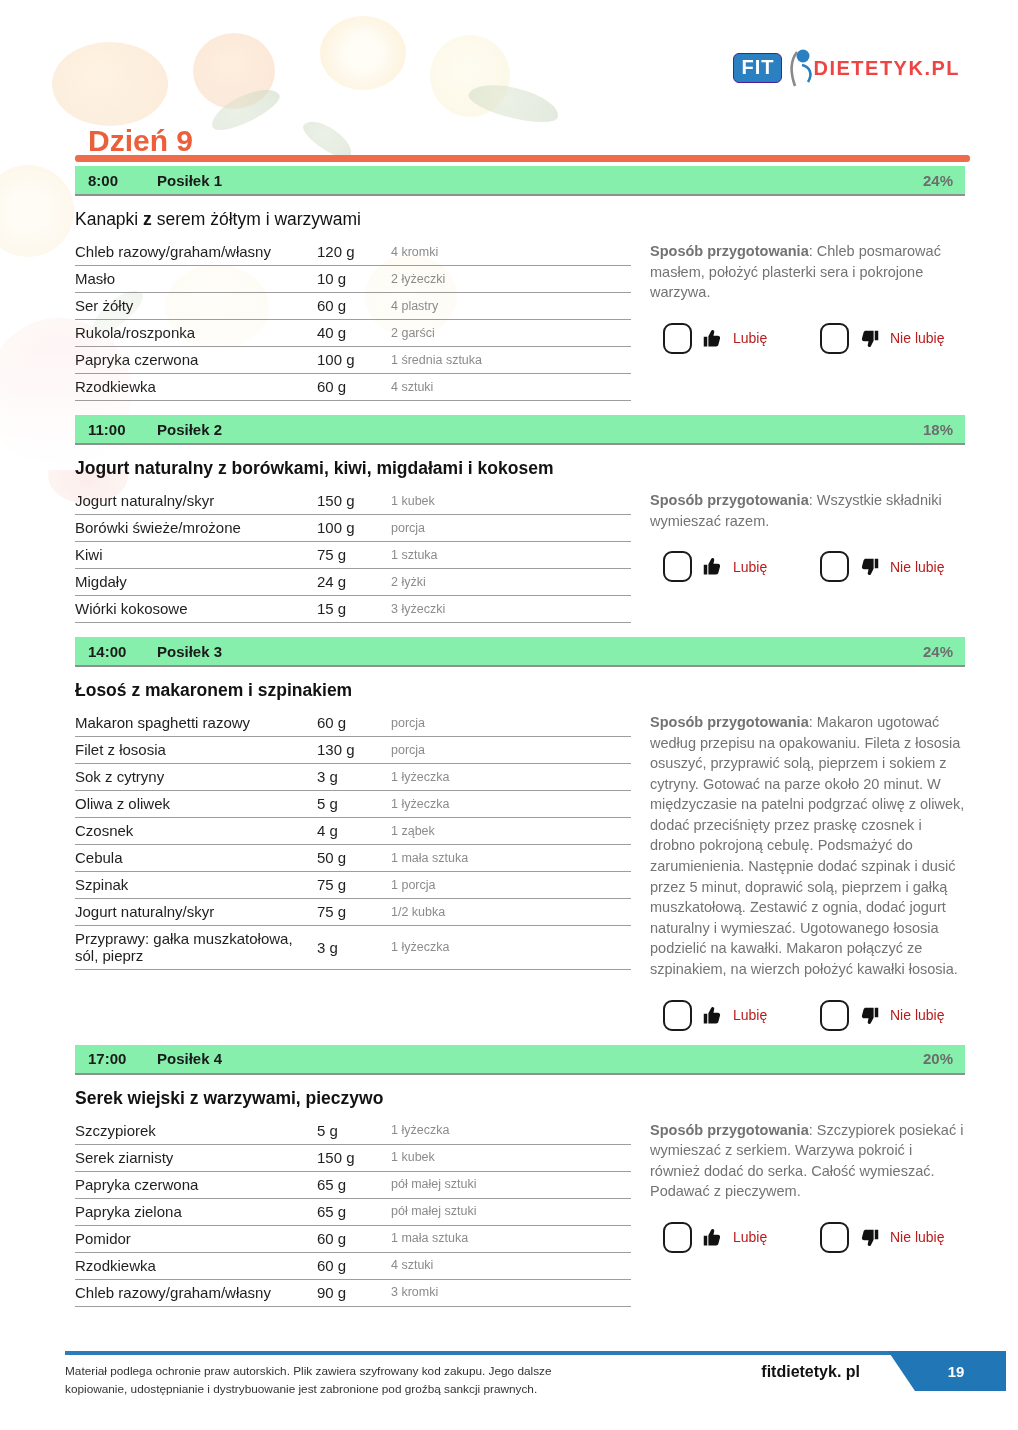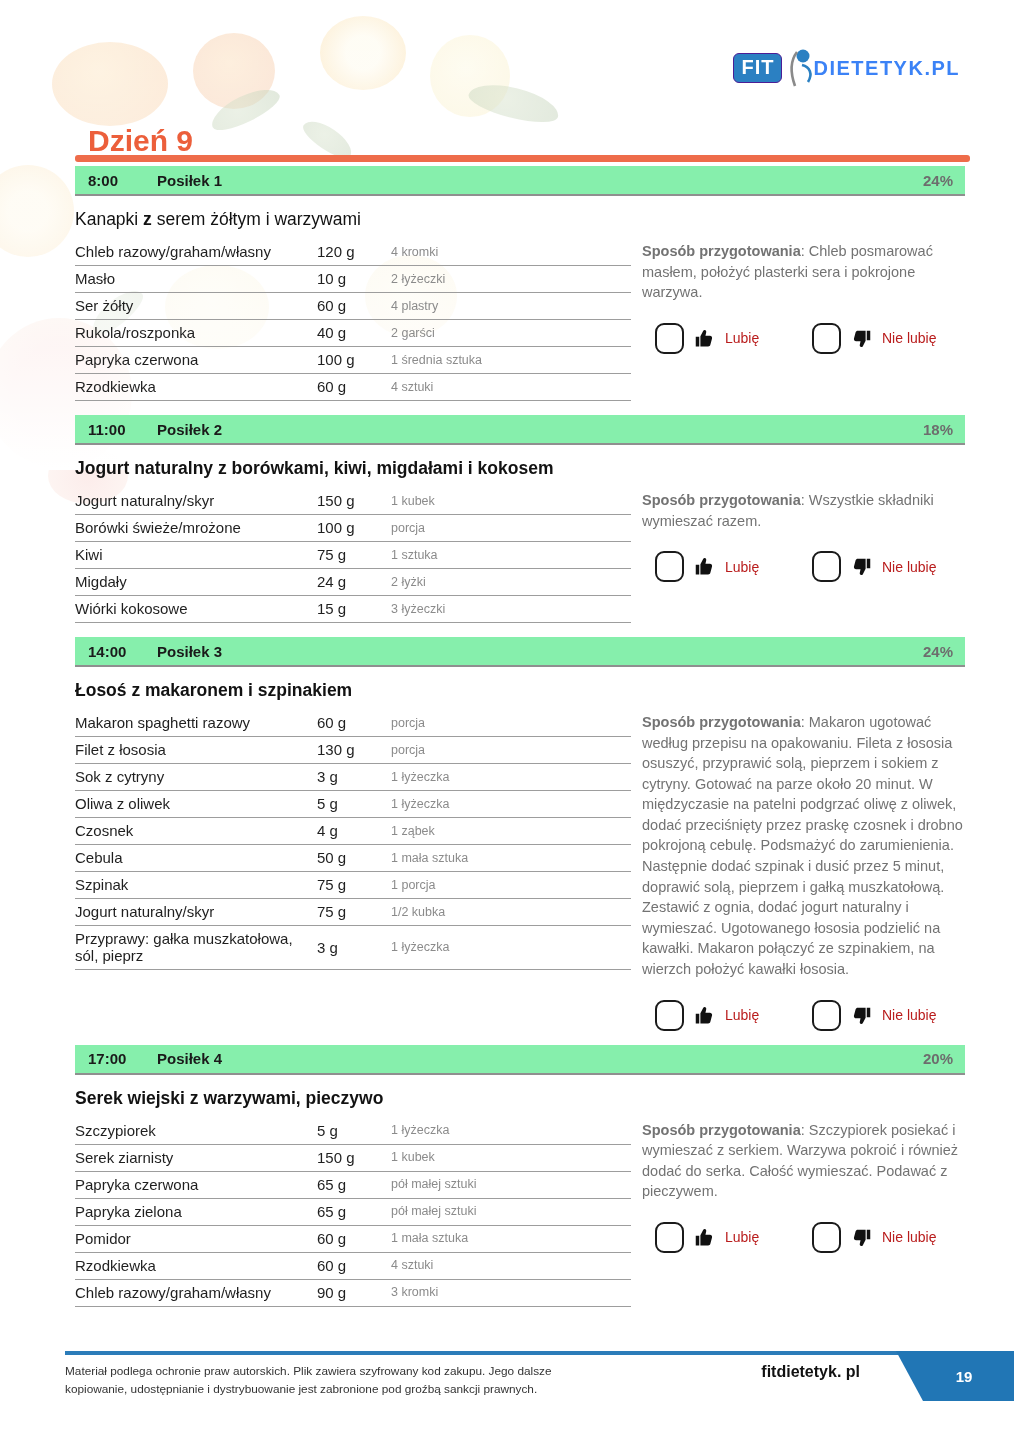--- a/index.html
+++ b/index.html
@@ -27,39 +27,39 @@
   .leaf.l3 { left:300px; top:128px; width:56px; height:22px; transform:rotate(34deg); }
   .leaf.l4 { left:86px;  top:300px; width:62px; height:24px; transform:rotate(-40deg); opacity:.35; }
   .bg-decor::after { content:""; position:absolute; inset:0;
     background:linear-gradient(180deg, rgba(255,255,255,.50) 0%, rgba(255,255,255,.62) 55%, rgba(255,255,255,.9) 88%, #fff 100%); }
 
   
   .logo { position:absolute; top:48px; right:58px; z-index:2; display:flex; align-items:center; }
   .logo-person { position:relative; width:34px; height:40px; margin-right:-6px; }
   .logo-fit { background:#2b80c2; color:#fff; font-weight:700; font-size:20px;
     padding:2px 7px 3px; border-radius:6px; border:1px solid #4c1d95; letter-spacing:1px; }
-  .logo-rest { color:#3b82f6; font-weight:700; font-size:20px; letter-spacing:1.5px; margin-left:3px; }
+  .logo-rest { color:#ef4444; font-weight:700; font-size:20px; letter-spacing:1.5px; margin-left:3px; }
 
   .day-title { position:absolute; top:124px; left:88px; z-index:2;
     font-size:30px; font-weight:700; color:#ec5f3b; }
   .accent-bar { position:absolute; top:155px; left:75px; width:895px; height:7px;
     background:#ee6c4a; border-radius:3px; z-index:2; }
 
   
   #meals { position:absolute; top:166px; left:75px; width:890px; z-index:2; }
   .meal { margin-bottom:14px; }
   .meal-bar { display:flex; align-items:center; height:30px; background:#86efac;
     border-bottom:2px solid #8f8f8f; font-size:15px; font-weight:700; color:#1a1a1a; }
   .meal-time { padding-left:13px; width:82px; }
   .meal-name { flex:1; }
   .meal-percent { padding-right:12px; color:#6d6d6d; font-weight:700; }
   .meal-title { font-size:17.5px; margin:13px 0 9px; color:#121212; font-weight:400; }
   .meal-title .seg { font-weight:400; }
   .meal-title .seg-bold { font-weight:700; }
-  .meal-body { display:flex; align-items:flex-start; gap:11px;justify-content:center; }
+  .meal-body { display:flex; align-items:flex-start; gap:19px;justify-content:center; }
 
   table.ingredients { width:556px; border-collapse:collapse; }
   table.ingredients td { border-bottom:1px solid #9d9d9d; padding:4px 0 5px; vertical-align:middle; }
   td.ing-name { width:242px; font-size:15px; color:#1f1f1f; padding-left:5px; padding-right:8px; }
   td.ing-amount { width:74px; font-size:15px; color:#1f1f1f; white-space:nowrap; }
   td.ing-portion { font-size:12.5px; color:#8b8b8b; }
 
   .prep { flex:1; padding-top:2px; }
   .prep-text { font-size:14.5px; line-height:1.42; color:#737373; }
   .prep-label { font-weight:700; }
@@ -68,21 +68,21 @@
   .checkbox { width:29px; height:31px; border:2.5px solid #1a1a1a; border-radius:9px; background:#fff; flex:0 0 auto; }
   .like-label { font-size:14px; color:#b91c1c; }
   .thumb { flex:0 0 auto; }
 
   
   .footer-line { position:absolute; left:65px; right:12px; top:1351px; height:4px; background:#2b7cb9; z-index:2; }
   .disclaimer { position:absolute; left:65px; top:1363px; width:515px; z-index:2;
     font-size:11.8px; line-height:1.5; color:#333; }
   .footer-site { position:absolute; top:1363px; right:158px; z-index:2;
     font-size:16px; font-weight:700; color:#111; }
-  .page-badge { position:absolute; top:1351px; right:4px; width:118px; height:50px; z-index:2;
+  .page-badge { position:absolute; top:1351px; right:12px; width:118px; height:40px; z-index:2;
     background:#2176b5; color:#fff; font-size:15px; font-weight:700;
     display:flex; align-items:center; justify-content:center;
     clip-path:polygon(0 0, 100% 0, 100% 100%, 27px 100%); padding-left:18px; }
 </style>
 </head>
 <body>
 
 <div class="page">
 
   <div class="bg-decor">

